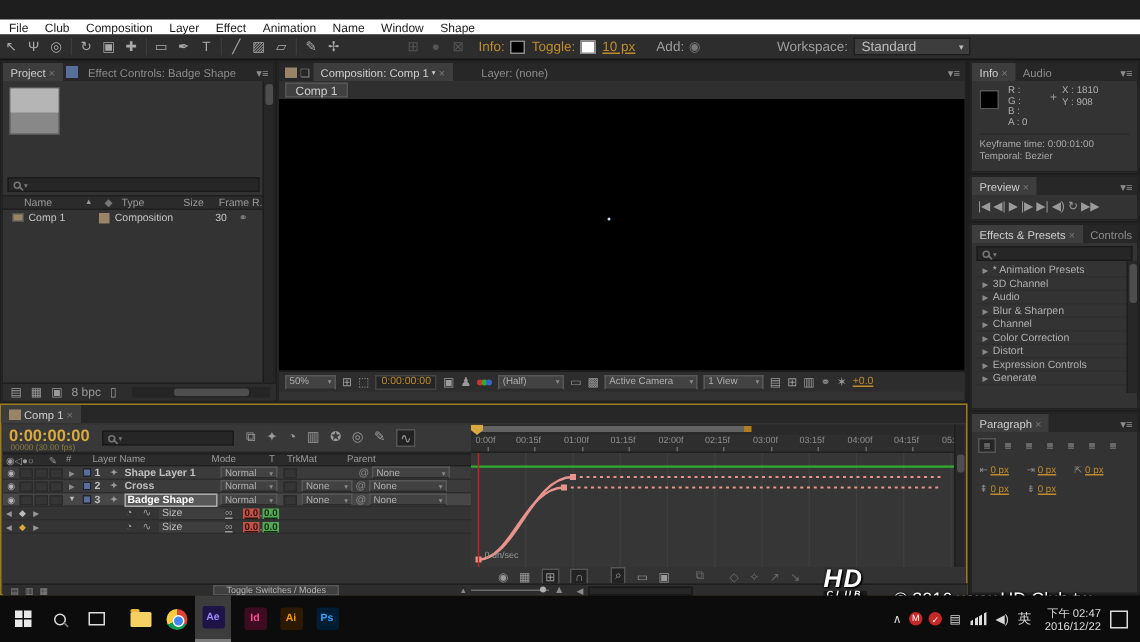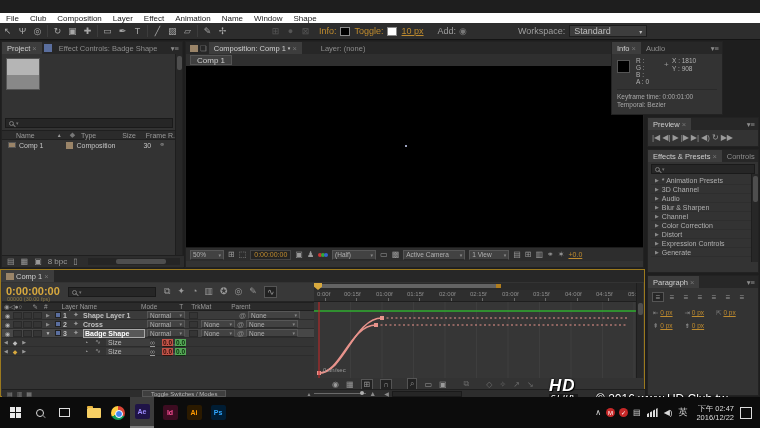--- a/index.html
+++ b/index.html
@@ -227,21 +227,21 @@
       </span>
       <span class="iconbtn">▤</span>
       <span class="iconbtn">⊞</span>
       <span class="iconbtn">▥</span>
       <span class="iconbtn">⚭</span>
       <span class="iconbtn">✶</span>
       <span class="amber" style="text-decoration:underline">+0.0</span>
     </div>
   </div>
 
-  <div class="abs panel" style="left:611px;top:41px;width:112px;height:74px">
+  <div class="abs panel" style="left:647px;top:41px;width:112px;height:74px">
     <div class="tabbar">
       <div class="tab active">
         <span>Info</span>
           <span style="color:#777">×</span>
       </div>
       <div class="tab">
           <span>Audio</span>
         </div>
       <div class="pmenu">▾≡</div>
     </div>

